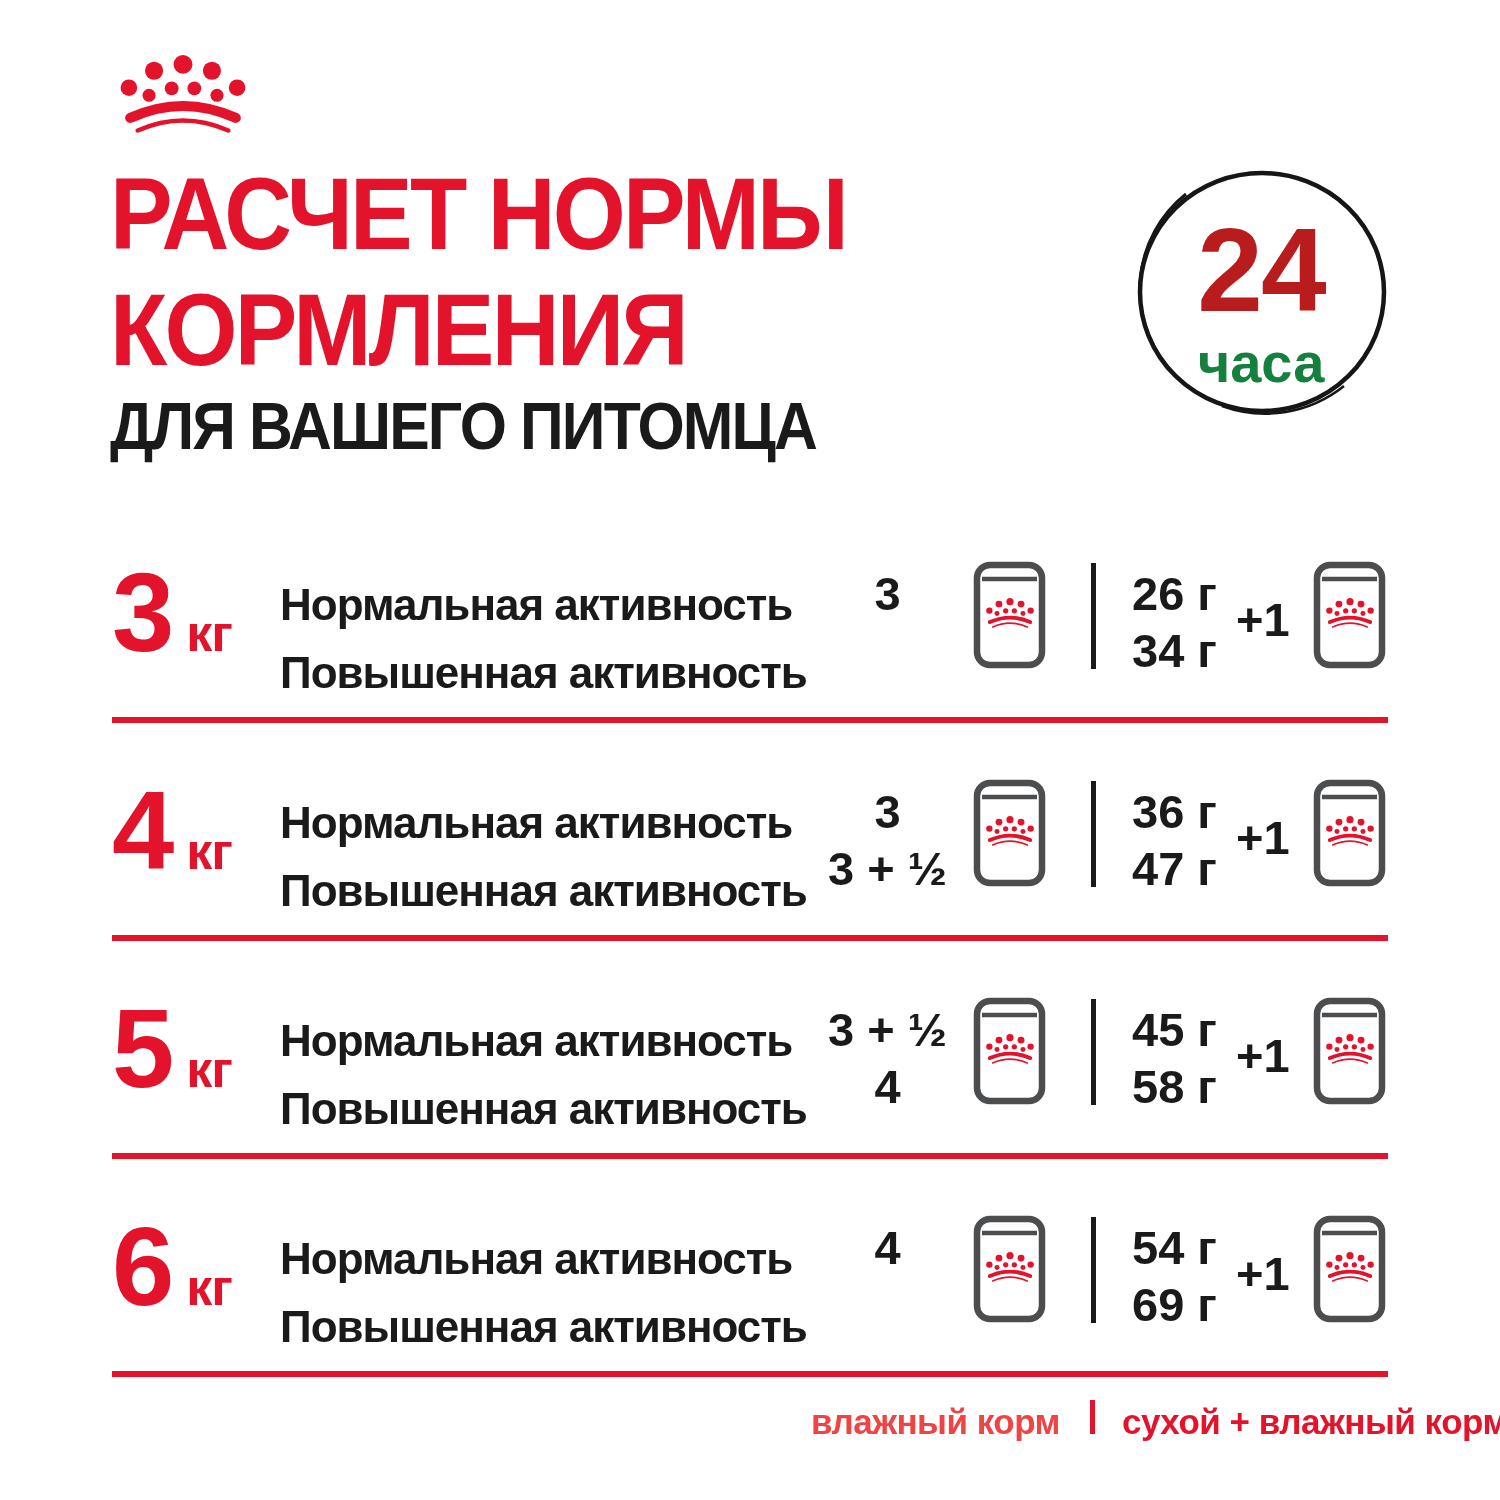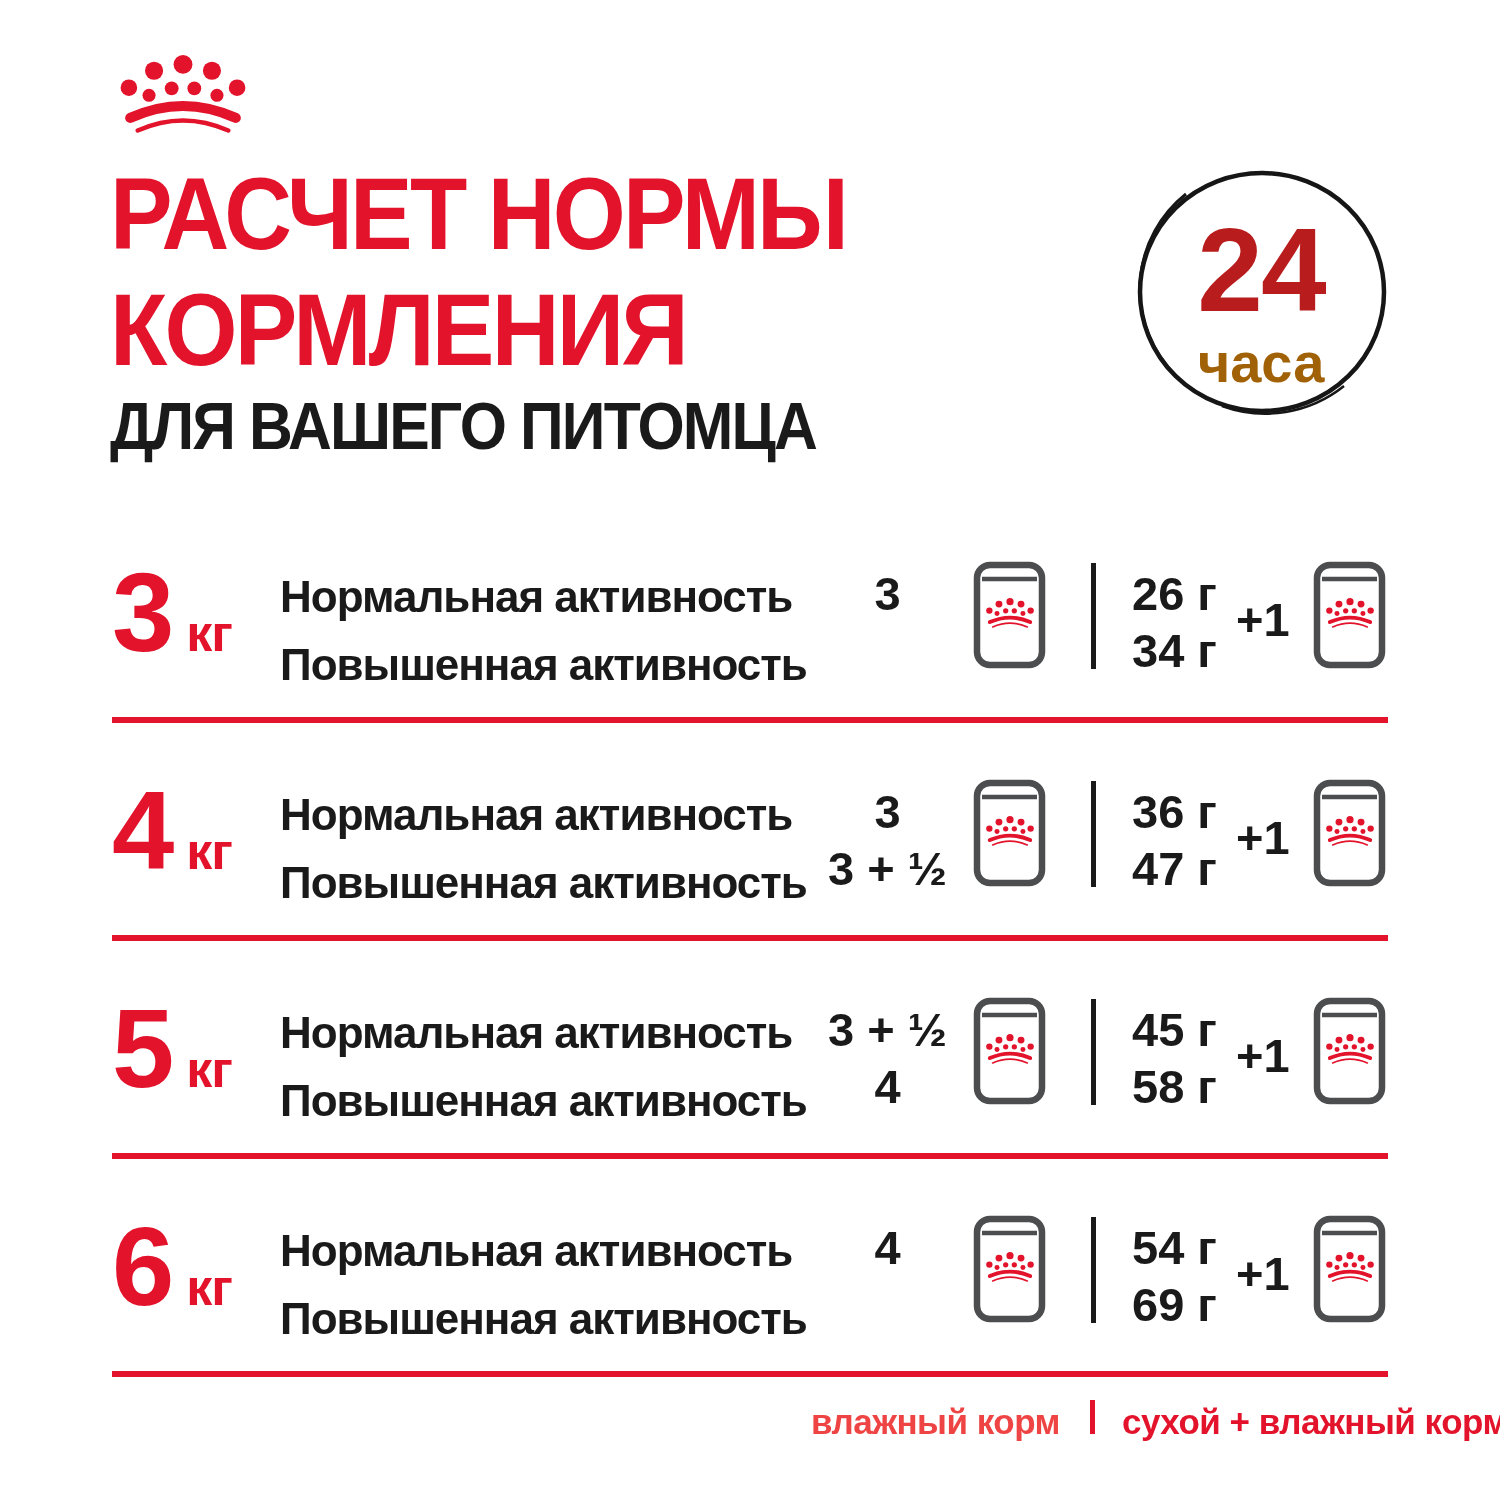--- a/index.html
+++ b/index.html
@@ -21,32 +21,32 @@
   }
   
   .badge{position:absolute;left:1130px;top:166px;width:262px;height:260px;}
   .badge svg{position:absolute;left:0;top:0;width:100%;height:100%;}
   .badge-number{
     position:absolute;left:0;top:44px;width:100%;text-align:center;
     color:#b91c1c;font-size:118px;font-weight:800;line-height:120px;letter-spacing:-2px;
   }
   .badge-unit{
     position:absolute;left:0;top:168px;width:100%;text-align:center;
-    color:#a16207;font-size:56px;font-weight:700;line-height:58px;
+    color:#15803d;font-size:56px;font-weight:700;line-height:58px;
   }
   
   #rows{position:absolute;left:0;top:553px;width:1500px;}
   .row{position:relative;width:1500px;height:218px;}
   .weight{
     position:absolute;left:112px;top:6px;display:flex;align-items:baseline;gap:12px;
     color:#e2132b;font-weight:800;white-space:nowrap;
   }
   .weight-num{font-size:112px;line-height:108px;}
   .weight-unit{font-size:52px;line-height:108px;letter-spacing:-1px;}
-  .labels{position:absolute;left:280px;top:10px;font-size:44px;font-weight:700;letter-spacing:-1px;}
+  .labels{position:absolute;left:280px;top:18px;font-size:44px;font-weight:700;letter-spacing:-1px;}
   .labels div{line-height:68px;white-space:nowrap;}
   .wet-counts{
     position:absolute;left:790px;top:12px;width:195px;text-align:center;
     font-size:47px;font-weight:700;
   }
   .wet-counts div{line-height:57px;white-space:nowrap;}
   .pouch{position:absolute;top:8px;width:73px;height:108px;}
   .pouch.wet{left:973px;}
   .pouch.dry{left:1313px;}
   .col-divider{position:absolute;left:1091px;top:10px;width:5px;height:106px;background:#1a1a1a;}

